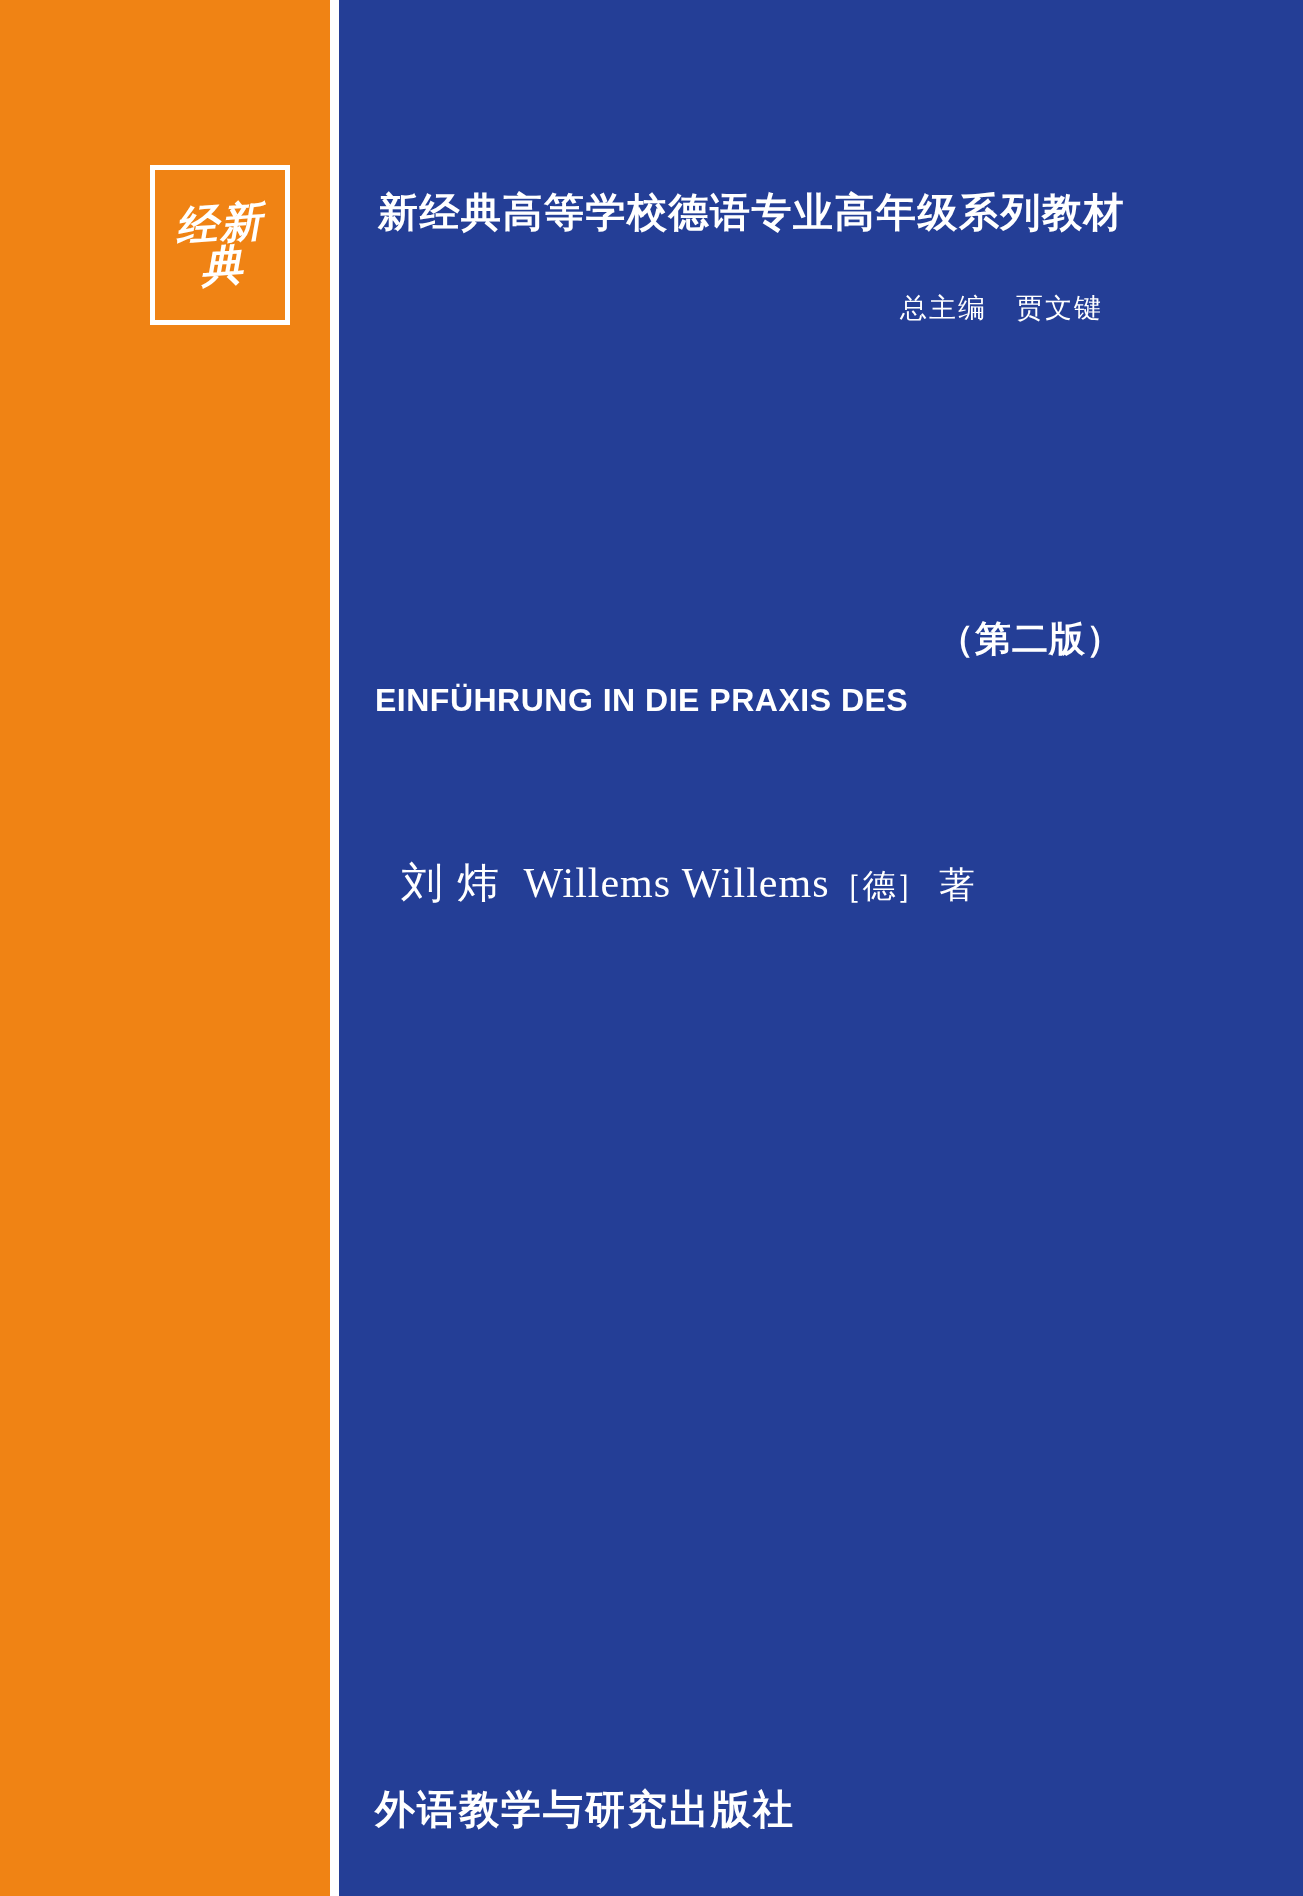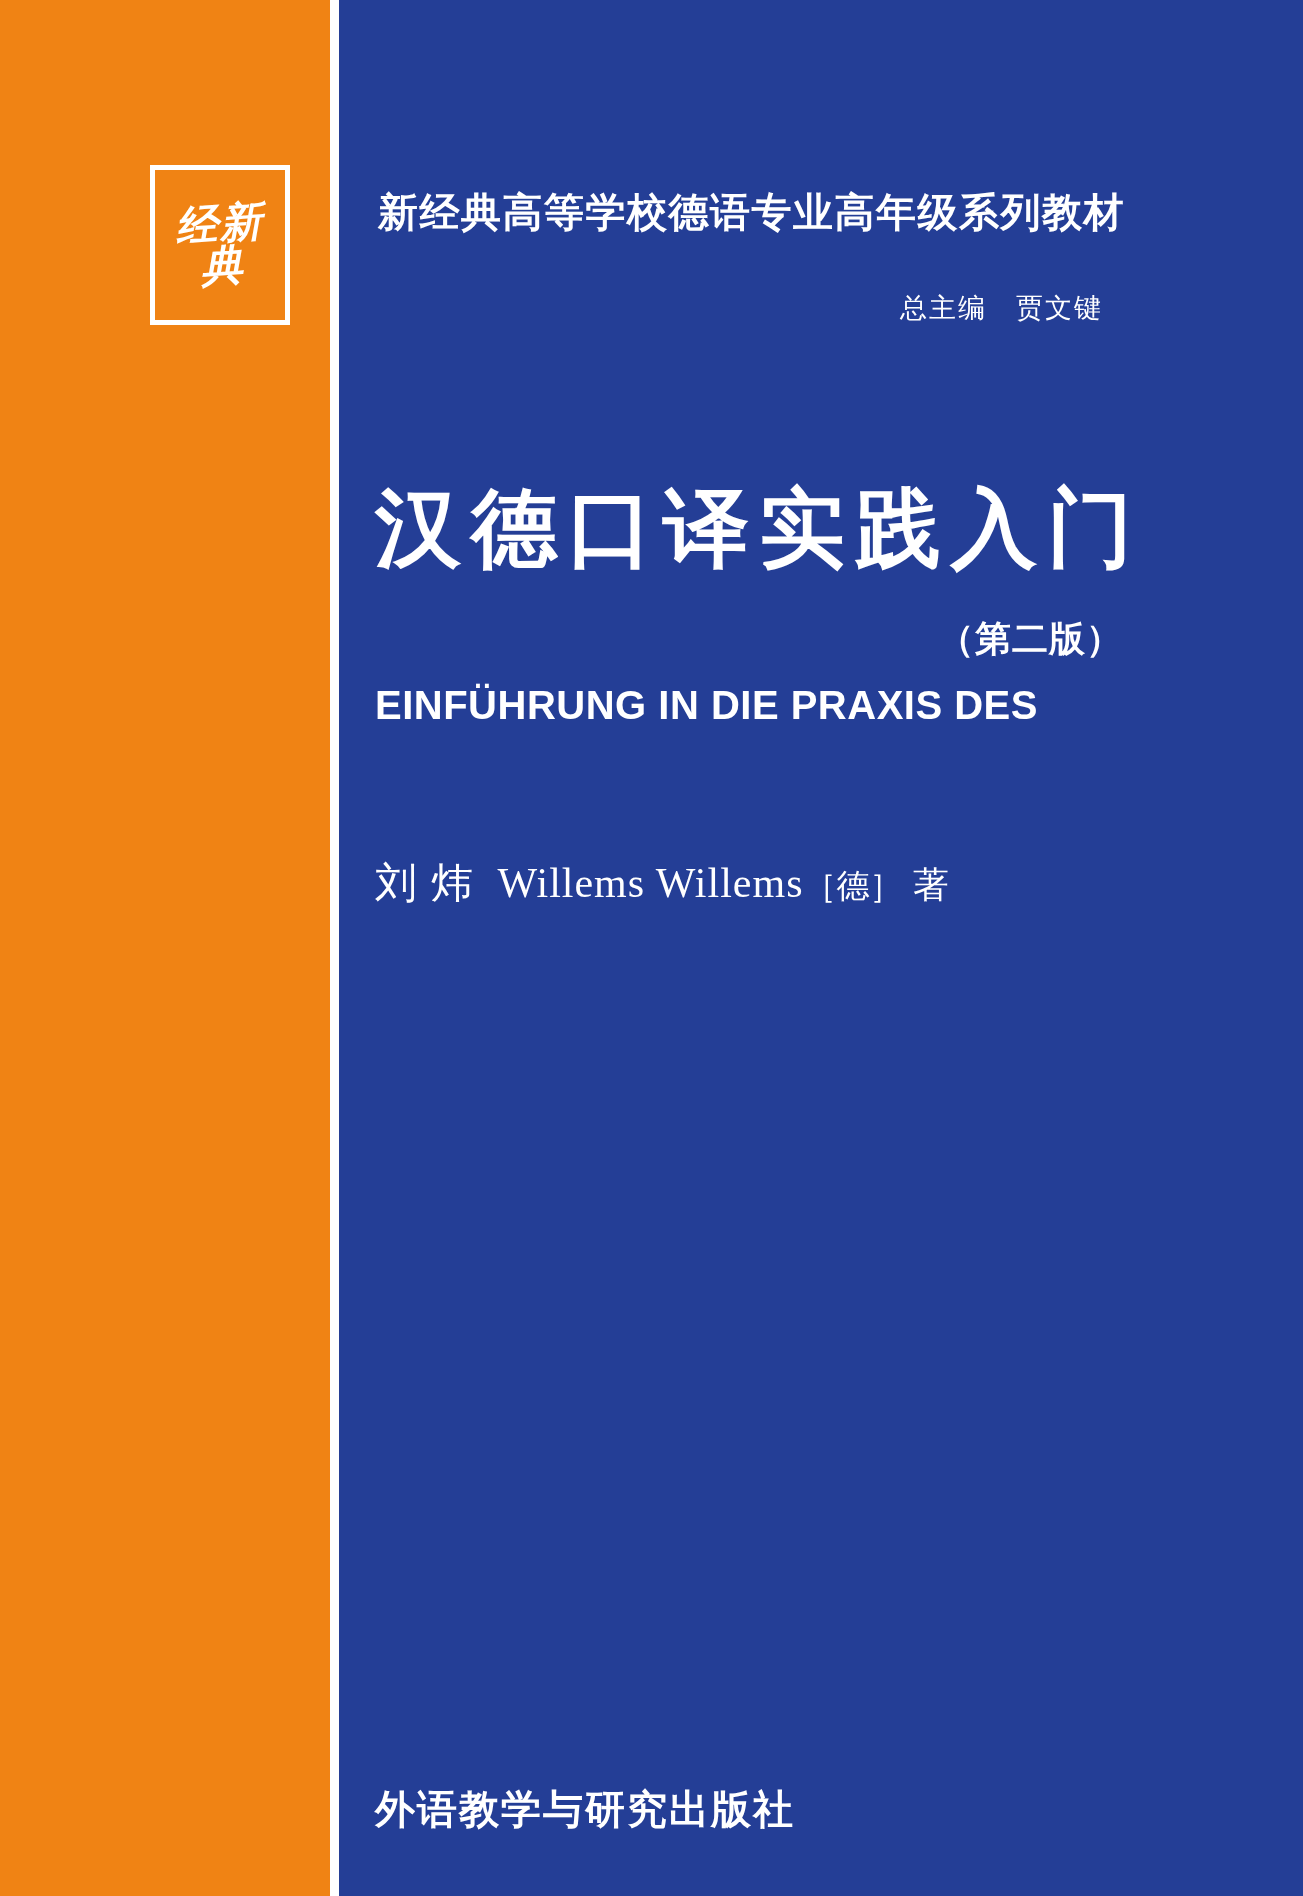--- a/index.html
+++ b/index.html
@@ -117,41 +117,42 @@
     white-space: nowrap;
   }
 
   
   .subtitle {
     position: absolute;
     left: 375px;
     top: 680px;
     color: #FFFFFF;
     font-family: "Liberation Sans", sans-serif;
-    font-size: 40px;
+    font-size: 32px;
     font-weight: 700;
     letter-spacing: 0.5px;
     line-height: 1.28;
     white-space: nowrap;
   }
 
   
   .authors {
     position: absolute;
     left: 375px;
     top: 855px;
     color: #FFFFFF;
     font-family: "Liberation Serif", serif;
     font-size: 42px;
     font-weight: 400;
     white-space: nowrap;
   }
   .authors .cn-name {
     font-family: "DejaVu Sans", "Liberation Sans", sans-serif;
     letter-spacing: 14px;
+    margin-left: 26px;
   }
   .authors .de-name {
     font-family: "Liberation Serif", serif;
     letter-spacing: 1px;
   }
   .authors .country {
     font-family: "DejaVu Sans", "Liberation Sans", sans-serif;
     font-size: 33px;
   }
   .authors .role {
@@ -186,21 +187,20 @@
         <span>经</span>
         <span>新</span>
       </div>
       <span>典</span>
     </div>
   </div>
 
   <div class="series-title">新经典高等学校德语专业高年级系列教材</div>
   <div class="series-editor">总主编　贾文键</div>
 
-  <div class="main-title">汉德口译实践入门</div>
   <div class="edition">（第二版）</div>
 
   <div class="subtitle">
     <div>EINFÜHRUNG IN DIE PRAXIS DES</div>
   </div>
 
   <div class="authors">
     <span class="cn-name">刘炜</span>
     <span class="de-name">Willems Willems</span><span class="country">［德］</span>
     <span class="role">著</span>

